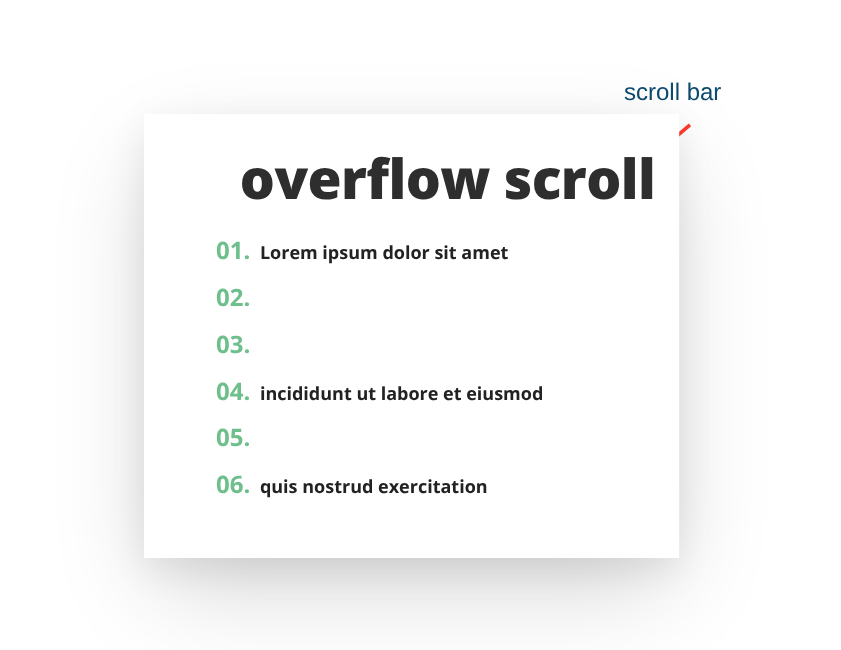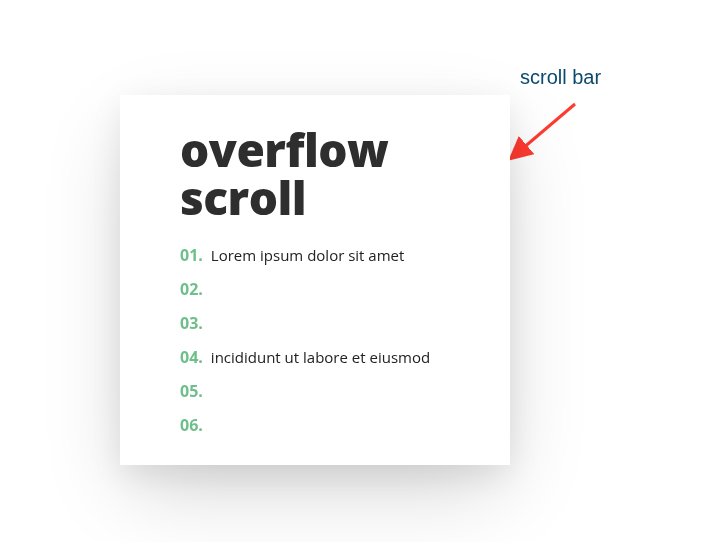--- a/index.html
+++ b/index.html
@@ -8,27 +8,28 @@
     height: 542px;
     background: #ffffff;
     font-family: "Segoe UI", "Open Sans", Arial, sans-serif;
     position: relative;
     overflow: hidden;
   }
   .card {
     position: absolute;
     left: 120px;
     top: 95px;
-    width: 390px;
+    width: 446px;
     height: 370px;
     background: #ffffff;
     box-shadow: 0 30px 80px -10px rgba(0,0,0,0.18), 0 10px 30px rgba(0,0,0,0.08);
     overflow-y: scroll;
     overflow-x: hidden;
     padding: 30px 20px 20px 60px;
+    text-align: right;
   }
   .card::-webkit-scrollbar { width: 17px; }
   .card::-webkit-scrollbar-track { background: #f1f1f1; }
   .card::-webkit-scrollbar-thumb { background: #b0b0b0; }
   .card::-webkit-scrollbar-button {
     background: #f1f1f1;
     height: 17px;
     display: block;
   }
   .title {
@@ -43,26 +44,26 @@
   .list-item {
     display: flex;
     align-items: baseline;
     gap: 8px;
     margin-bottom: 12px;
     font-size: 15px;
   }
   .num {
     color: #6ebf8b;
     font-weight: 700;
-    font-size: 16px;
+    font-size: 20px;
     flex-shrink: 0;
   }
   .txt {
     color: #222222;
-    font-weight: 400;
+    font-weight: 700;
   }
   .annotation-label {
     position: absolute;
     top: 66px;
     left: 520px;
     color: #0c4a6e;
     font-size: 20px;
     font-family: Arial, sans-serif;
   }
   .arrow {
@@ -103,15 +104,16 @@
     </li>
     <li class="list-item">
       <span class="num">04.</span>
       <span class="txt">incididunt ut labore et eiusmod</span>
     </li>
     <li class="list-item">
       <span class="num">05.</span>
     </li>
     <li class="list-item">
       <span class="num">06.</span>
+      <span class="txt">quis nostrud exercitation</span>
     </li>
   </ol>
 </div>
 
 </body></html>

